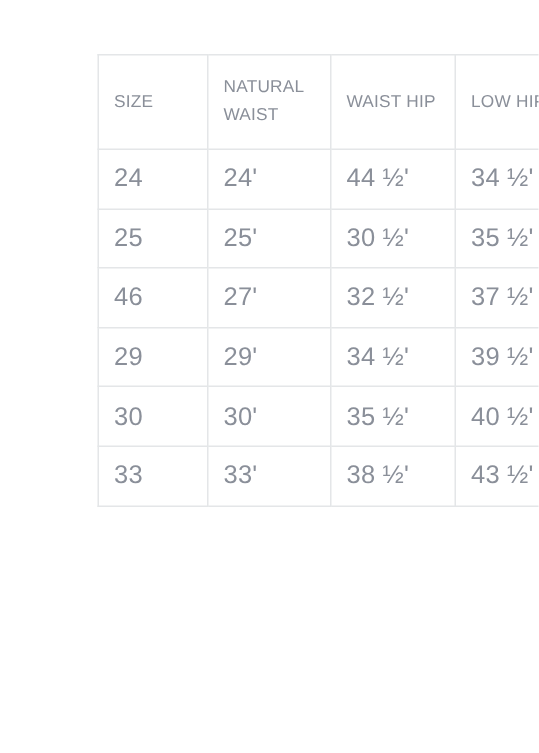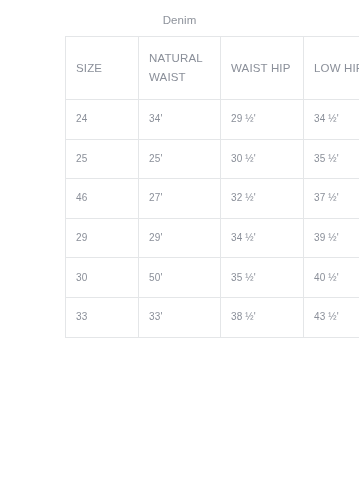--- a/index.html
+++ b/index.html
@@ -47,21 +47,21 @@
   .size-table col.c-hh    { width: 83px; }
   .size-table col.c-lh    { width: 68px; }
   .size-table th,
   .size-table td {
     border: 1px solid #e4e6e8;
     text-align: left;
     vertical-align: middle;
     font-weight: 400;
     color: #8a8f99;
     padding: 0 0 0 10px;
-    font-size: 10px;
+    font-size: 17px;
     letter-spacing: 0.15px;
   }
   .size-table thead th {
     height: 62px;
     line-height: 19px;
     font-size: 11.5px;
     color: #8a8f99;
   }
   .size-table tbody td {
     height: 38.6px;
@@ -69,21 +69,20 @@
   }
   .hdr-wrap {
     display: block;
   }
 </style>
 </head>
 <body>
 
 <div class="page">
 
-  <div class="chart-title">Denim</div>
 
   <table class="size-table">
     <colgroup>
       <col class="c-size">
       <col class="c-nw">
       <col class="c-hh">
       <col class="c-lh">
     </colgroup>
     <thead>
       <tr>
@@ -97,22 +96,22 @@
           <span class="hdr-wrap">WAIST HIP</span>
         </th>
         <th>
           <span class="hdr-wrap">LOW HIP</span>
         </th>
       </tr>
     </thead>
     <tbody id="table-body">
         <tr>
           <td>24</td>
-          <td>34'</td>
-          <td>29 ½'</td>
+          <td>24'</td>
+          <td>44 ½'</td>
           <td>34 ½'</td>
         </tr>
         <tr>
           <td>25</td>
           <td>25'</td>
           <td>30 ½'</td>
           <td>35 ½'</td>
         </tr>
         <tr>
           <td>46</td>
@@ -121,21 +120,21 @@
           <td>37 ½'</td>
         </tr>
         <tr>
           <td>29</td>
           <td>29'</td>
           <td>34 ½'</td>
           <td>39 ½'</td>
         </tr>
         <tr>
           <td>30</td>
-          <td>50'</td>
+          <td>30'</td>
           <td>35 ½'</td>
           <td>40 ½'</td>
         </tr>
         <tr>
           <td>33</td>
           <td>33'</td>
           <td>38 ½'</td>
           <td>43 ½'</td>
         </tr>
       </tbody>

